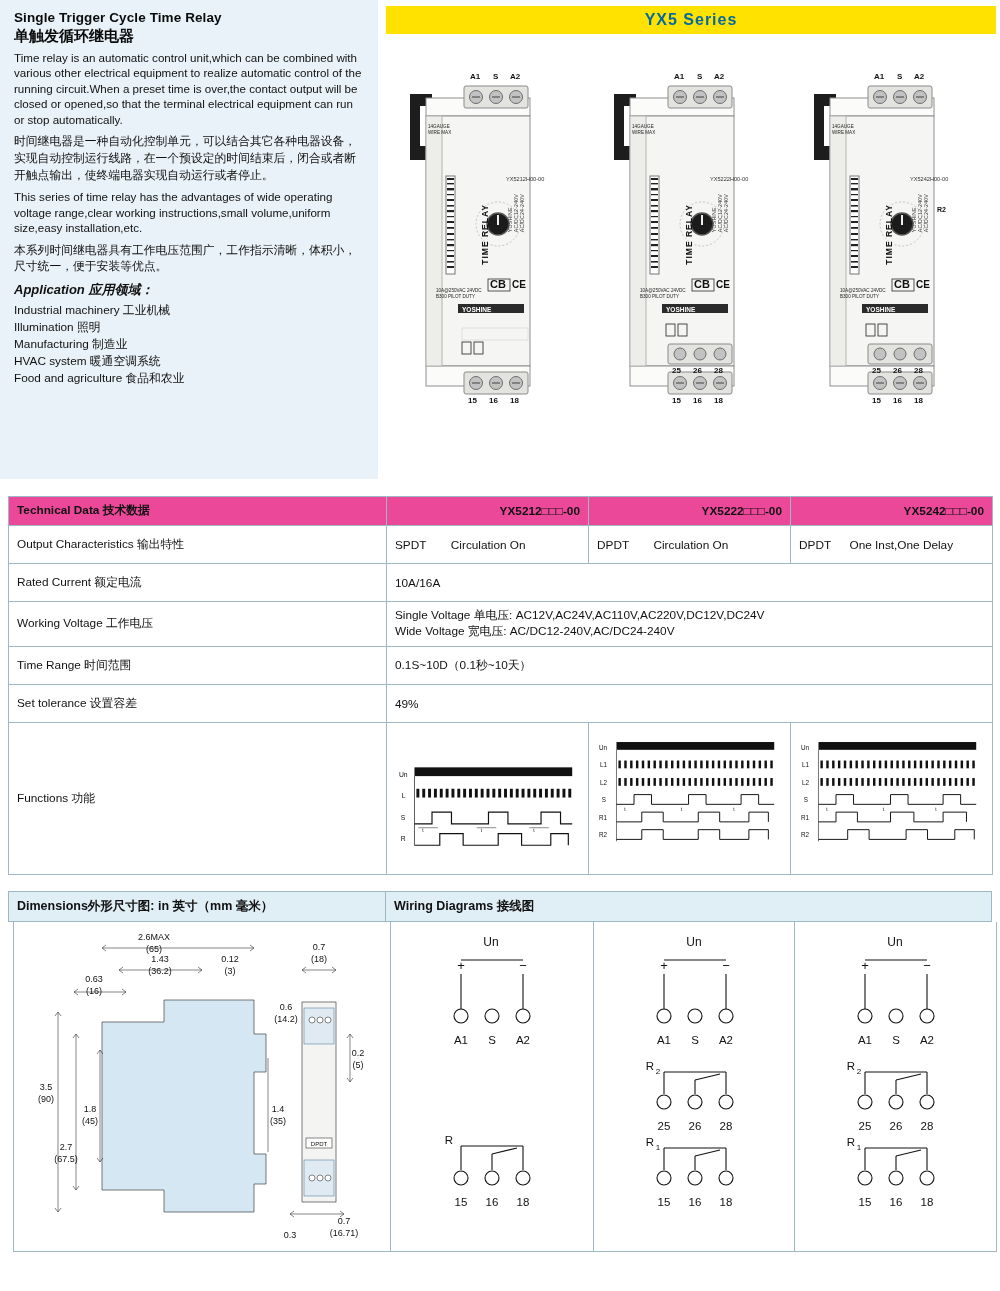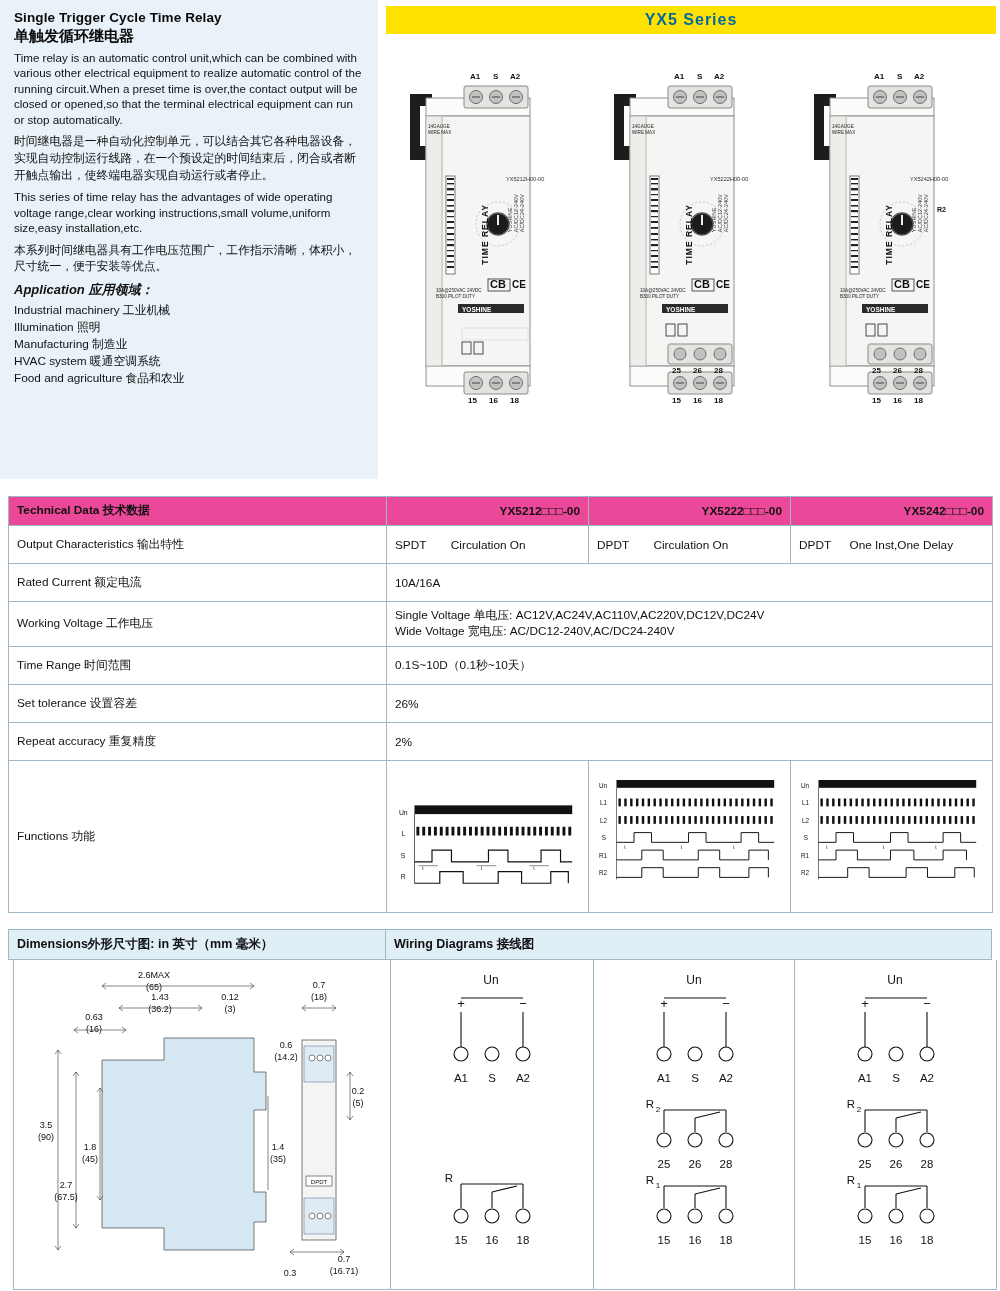--- a/index.html
+++ b/index.html
@@ -425,25 +425,21 @@
         <div>Single Voltage 单电压: AC12V,AC24V,AC110V,AC220V,DC12V,DC24V</div>
         <div>Wide Voltage 宽电压: AC/DC12-240V,AC/DC24-240V</div>
       </td>
     </tr>
     <tr class="row-h">
       <td class="lbl-cell">Time Range 时间范围</td>
       <td colspan="3">0.1S~10D（0.1秒~10天）</td>
     </tr>
     <tr class="row-h">
       <td class="lbl-cell">Set tolerance 设置容差</td>
-      <td colspan="3">26%</td>
-    </tr>
-    <tr class="row-h">
-      <td class="lbl-cell">Repeat accuracy 重复精度</td>
-      <td colspan="3">2%</td>
+      <td colspan="3">49%</td>
     </tr>
     <tr>
       <td class="lbl-cell" style="vertical-align:middle">Functions 功能</td>
 
       <td class="fn-cell">
         <svg class="timing" viewBox="0 0 190 140" width="186" height="140">
           <g font-family="Liberation Sans, sans-serif" font-size="7" fill="#111">
             <text x="4" y="48">Un</text>
                 <text x="7" y="70">L</text>
                 <text x="6" y="92">S</text>

